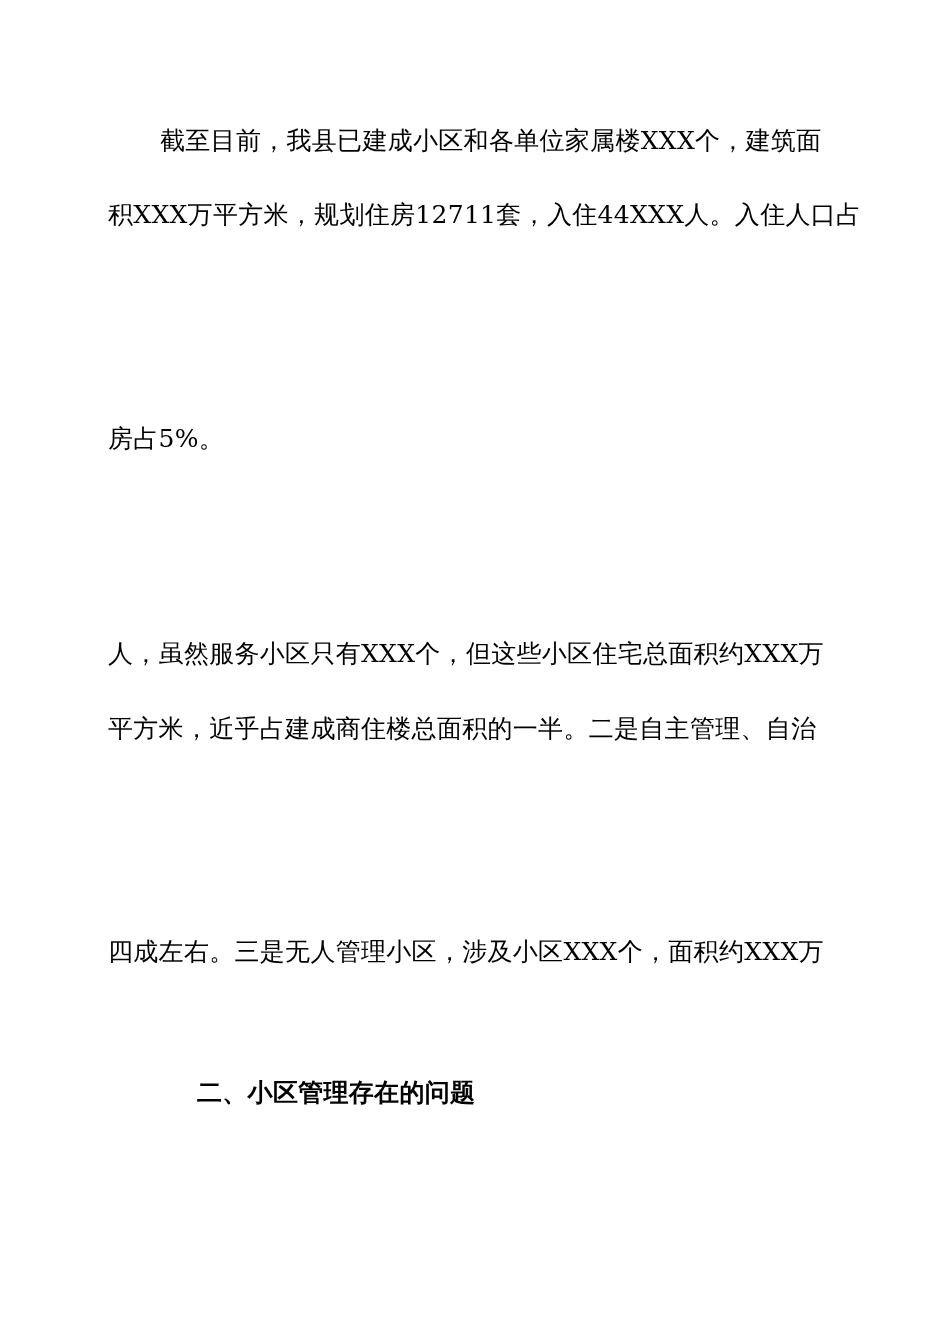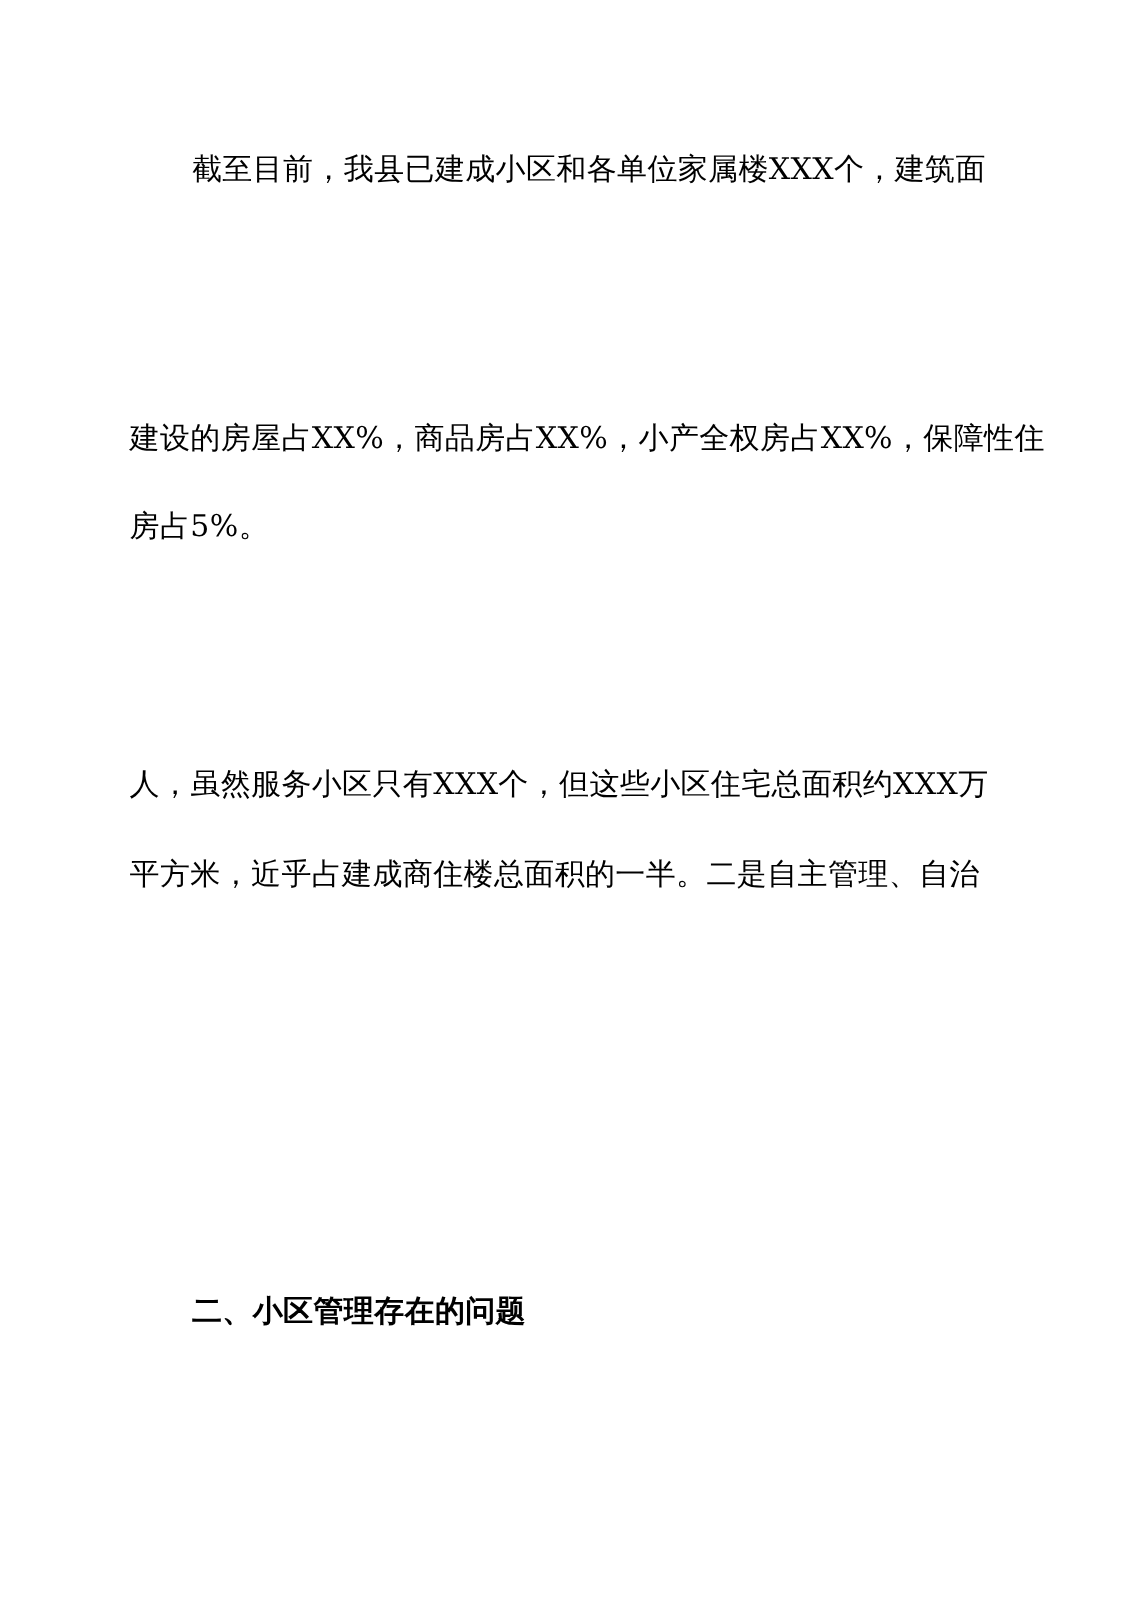--- a/index.html
+++ b/index.html
@@ -12,27 +12,28 @@
     left: 108px;
     width: 720px;
     font-family: "DejaVu Serif", "Liberation Serif", serif;
     font-size: 25px;
     line-height: 34px;
     color: #000000;
     white-space: nowrap;
     letter-spacing: 0.3px;
   }
   .indent { left: 160px; }
-  .heading { font-family: "DejaVu Sans", "Liberation Sans", sans-serif; font-weight: bold; }
+  .heading { font-family: "DejaVu Sans", "Liberation Sans", sans-serif; font-weight: bold; margin-left: 37px; }
 </style>
 </head>
 <body>
 
 <div class="page">
   <div class="line indent" style="top:124px">截至目前，我县已建成小区和各单位家属楼XXX个，建筑面</div>
-  <div class="line" style="top:348px">建设的房屋占XX%，商品房占XX%，小产全权房占XX%，保障性住</div>
+  <div class="line" style="top:198px">积XXX万平方米，规划住房12711套，入住44XXX人。入住人口占</div>
   <div class="line" style="top:422px">房占5%。</div>
 
   <div class="line" style="top:637px">人，虽然服务小区只有XXX个，但这些小区住宅总面积约XXX万</div>
   <div class="line" style="top:712px">平方米，近乎占建成商住楼总面积的一半。二是自主管理、自治</div>
+  <div class="line" style="top:935px">四成左右。三是无人管理小区，涉及小区XXX个，面积约XXX万</div>
 
   <div class="line indent heading" style="top:1076px">二、小区管理存在的问题</div>
 </div>
 
 </body></html>

